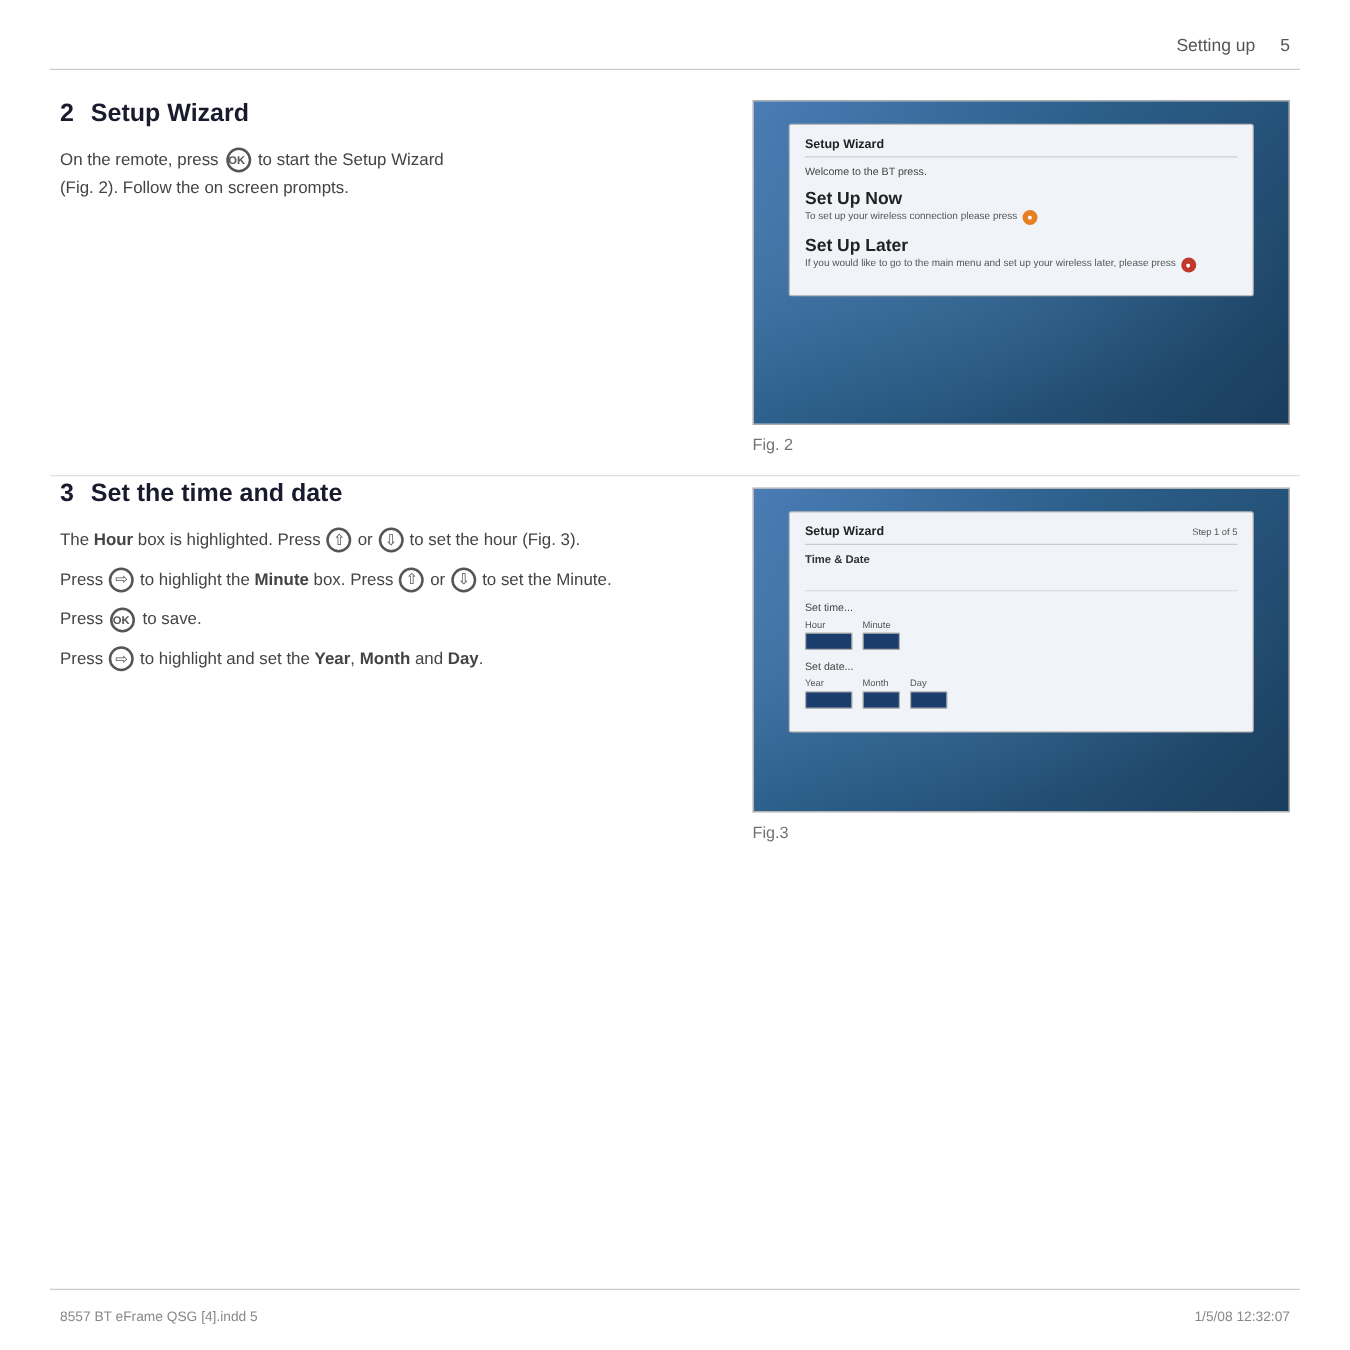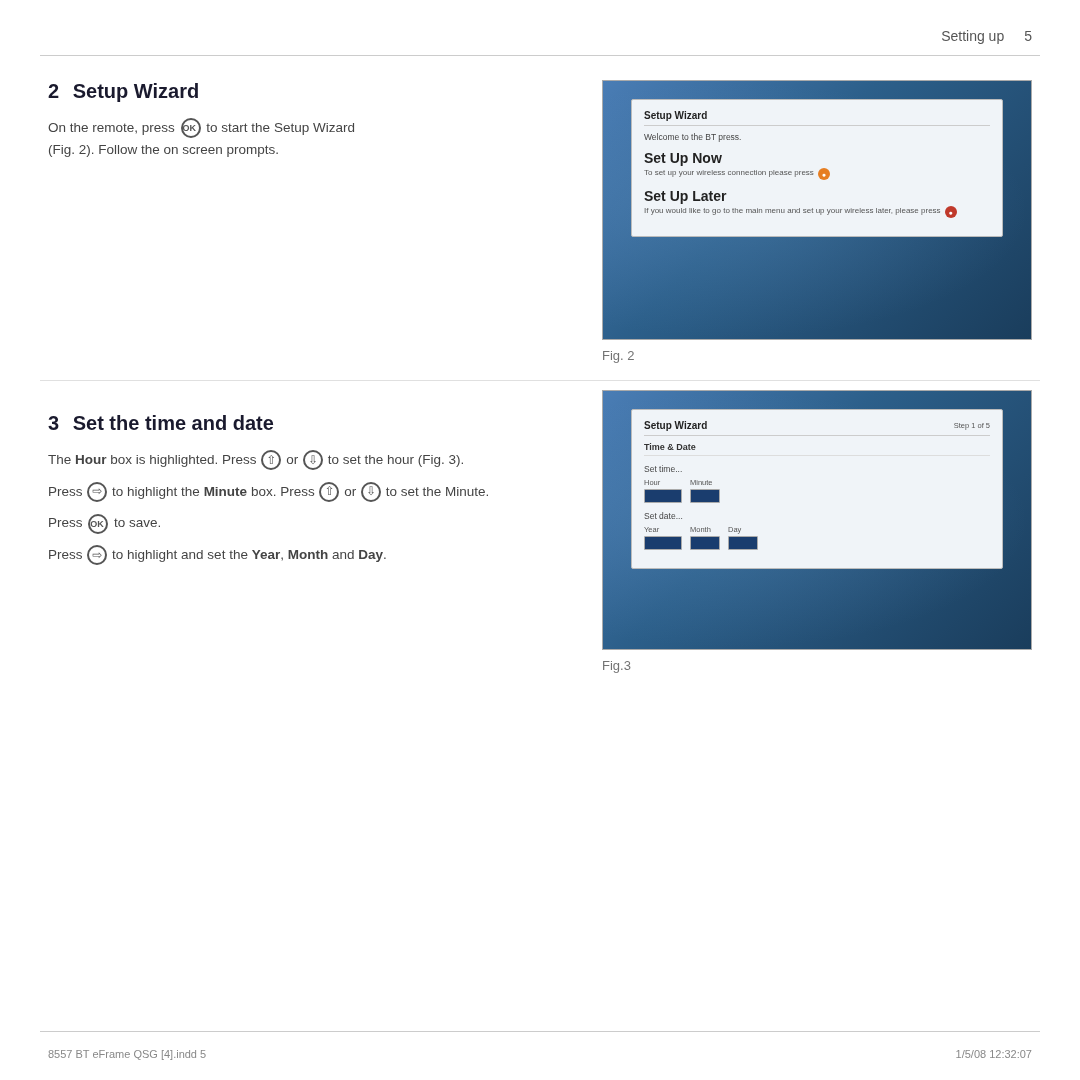--- a/index.html
+++ b/index.html
@@ -149,21 +149,21 @@
 
     .fig-label {
       font-size: 13px;
       color: #737373;
       margin-top: 8px;
     }
 
     
     .section-3 {
       position: absolute;
-      top: 412px;
+      top: 384px;
       left: 48px;
       width: 460px;
     }
     .section-3 .section-body p {
       margin-bottom: 10px;
     }
     .section-3 .section-body strong {
       font-weight: bold;
     }
     .nav-circle {
@@ -214,21 +214,21 @@
     }
     .wizard-dialog-3 .dlg-nav {
       font-size: 7.5px;
       color: #555;
     }
     .wizard-dialog-3 .tab-title {
       font-size: 9px;
       font-weight: bold;
       color: #333;
       margin-bottom: 8px;
-      padding-bottom: 3px;
+      padding-bottom: 20px;
       border-bottom: 1px solid #ddd;
     }
     .wizard-dialog-3 .set-section {
       margin-bottom: 8px;
     }
     .wizard-dialog-3 .set-label {
       font-size: 8.5px;
       color: #444;
       margin-bottom: 4px;
     }

